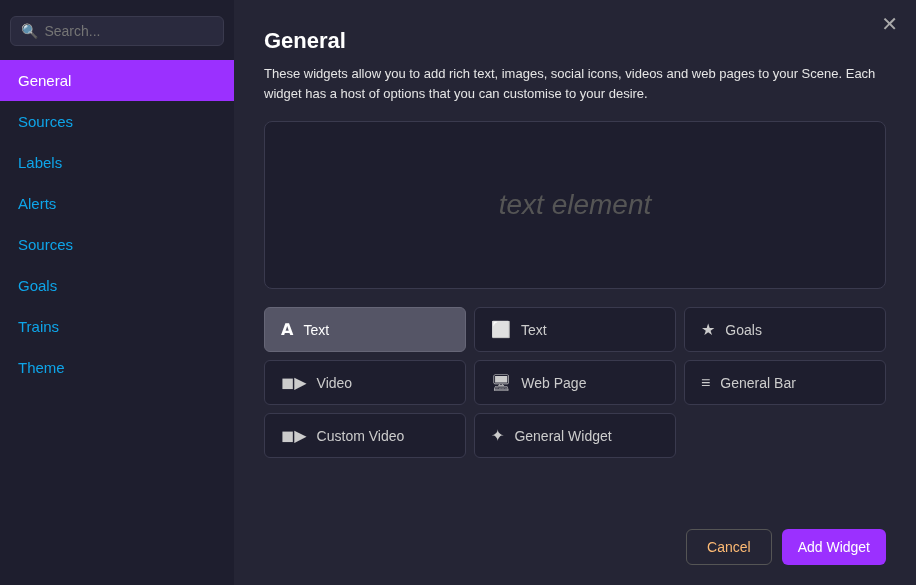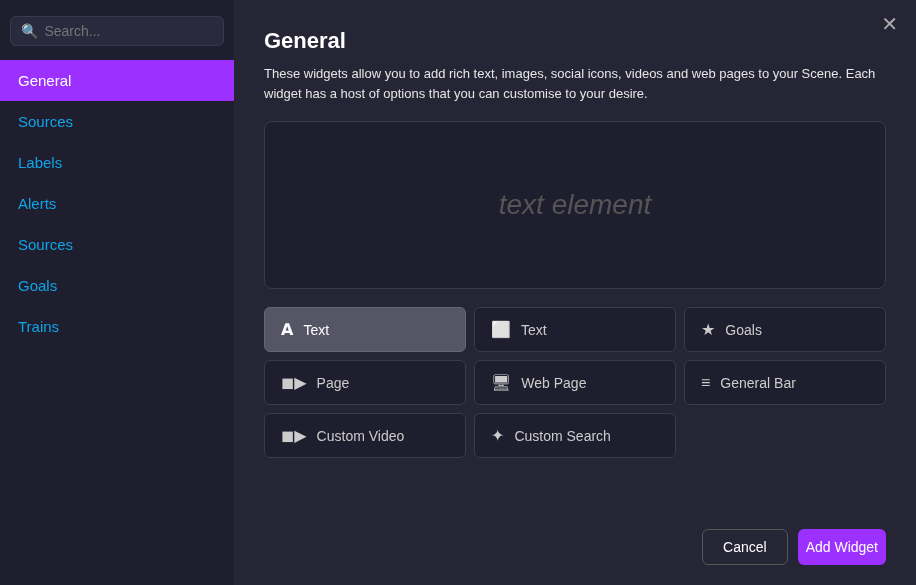--- a/index.html
+++ b/index.html
@@ -151,33 +151,33 @@
     .actions {
       display: flex;
       justify-content: flex-end;
       gap: 10px;
       margin-top: auto;
     }
 
     .btn-cancel {
       background: transparent;
       border: 1px solid #555;
-      color: #ffffff;
+      color: #fdba74;
       border-radius: 6px;
       padding: 9px 20px;
       font-size: 14px;
       cursor: pointer;
     }
 
     .btn-add {
       background: #9b30ff;
       border: none;
       color: #fff;
       border-radius: 6px;
-      padding: 9px 8px;
+      padding: 9px 16px;
       font-size: 14px;
       cursor: pointer;
       font-weight: 500;
     }
   </style>
 </head>
 <body>
 
 <aside class="sidebar">
   <div class="search-box">
@@ -199,20 +199,23 @@
   </div>
   <div class="nav-item">
     <span>Sources</span>
   </div>
   <div class="nav-item">
     <span>Goals</span>
   </div>
   <div class="nav-item">
     <span>Trains</span>
   </div>
+  <div class="nav-item">
+    <span>Theme</span>
+  </div>
 </aside>
 
 <main class="main">
   <button class="close-btn">✕</button>
 
   <h1 class="page-title">General</h1>
   <p class="page-description">These widgets allow you to add rich text, images, social icons, videos and web pages to your Scene. Each widget has a host of options that you can customise to your desire.</p>
 
   <div class="preview-area">
     <span class="preview-text">text element</span>
@@ -228,38 +231,38 @@
       <span class="widget-icon">⬜</span>
       <span>Text</span>
     </button>
     <button class="widget-btn">
       <span class="widget-icon">★</span>
       <span>Goals</span>
     </button>
 
     <button class="widget-btn">
       <span class="widget-icon">◼▶</span>
-      <span>Page</span>
+      <span>Video</span>
     </button>
     <button class="widget-btn">
       <span class="widget-icon">🖥</span>
       <span>Web Page</span>
     </button>
     <button class="widget-btn">
       <span class="widget-icon">≡</span>
       <span>General Bar</span>
     </button>
 
     <button class="widget-btn">
       <span class="widget-icon">◼▶</span>
       <span>Custom Video</span>
     </button>
     <button class="widget-btn">
       <span class="widget-icon">✦</span>
-      <span>Custom Search</span>
+      <span>General Widget</span>
     </button>
 
     <div></div>
   </div>
 
   <div class="actions">
     <button class="btn-cancel">Cancel</button>
     <button class="btn-add">Add Widget</button>
   </div>
 </main>

